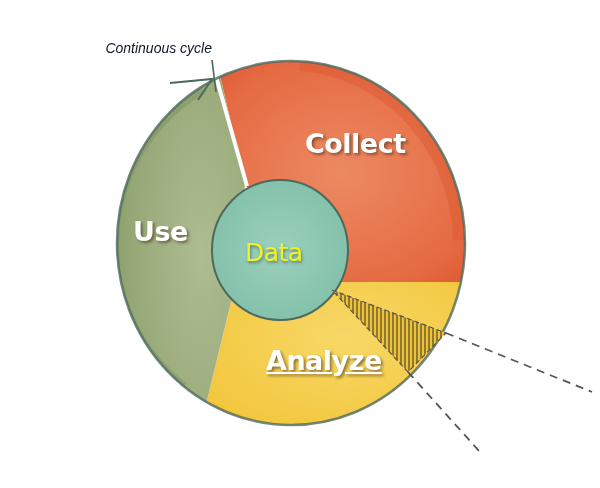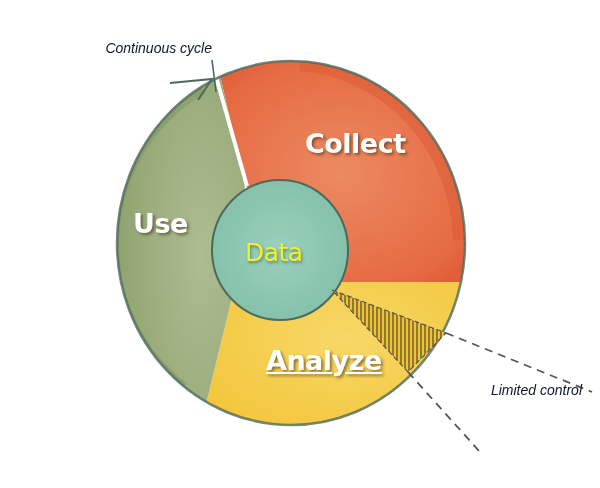--- a/index.html
+++ b/index.html
@@ -100,22 +100,21 @@
 
     <path d="M 170 83 L 212 79 L 198 100" stroke="#4c6a5c" stroke-width="2" fill="none"></path>
     <line x1="212" y1="60" x2="216" y2="92" stroke="#4c6a5c" stroke-width="1.6"></line>
   </svg>
 
   <div class="annot" style="left:62px; top:38px; width:150px;">
     <div>Continuous cycle</div>
   </div>
 
   <div class="annot" style="left:452px; top:380px; width:130px;">
-    <div>Limited control</div>
   </div>
 
   <div class="seg-label" style="left:292px; top:128px;margin-left:13px;">Collect</div>
   <div class="seg-label" style="left:266px; top:345px;text-decoration:underline;">Analyze</div>
-  <div class="seg-label" style="left:133px; top:208px;">Use</div>
+  <div class="seg-label" style="left:133px; top:216px;">Use</div>
 
   <div class="data-label" style="left:245px; top:238px;">Data</div>
 
 </div>
 
 </body></html>

